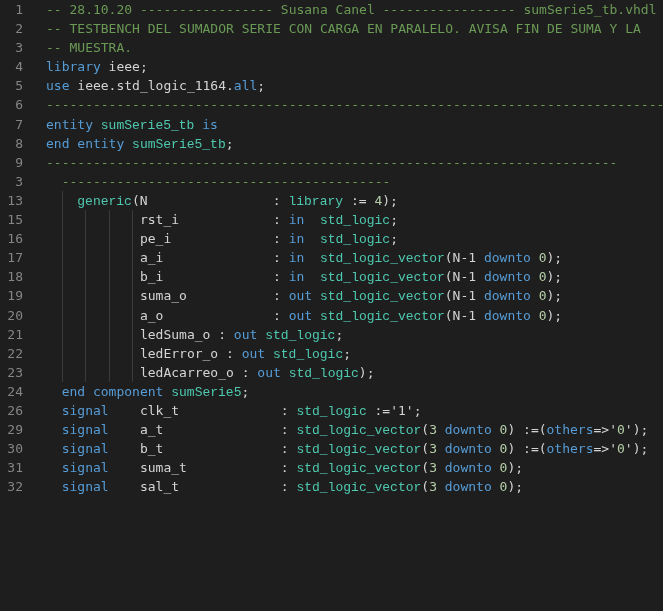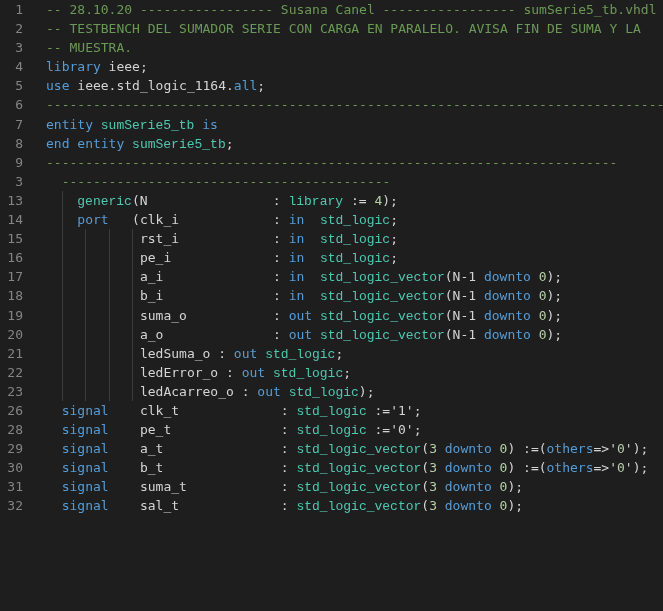--- a/index.html
+++ b/index.html
@@ -38,30 +38,29 @@
       <div class="line"><span class="ln">2</span><span class="code"><span class="tk-c">-- TESTBENCH DEL SUMADOR SERIE CON CARGA EN PARALELO. AVISA FIN DE SUMA Y LA</span></span></div>
       <div class="line"><span class="ln">3</span><span class="code"><span class="tk-c">-- MUESTRA.</span></span></div>
       <div class="line"><span class="ln">4</span><span class="code"><span class="tk-k">library</span><span class="tk-p"> ieee;</span></span></div>
       <div class="line"><span class="ln">5</span><span class="code"><span class="tk-k">use</span><span class="tk-p"> ieee.std_logic_1164.</span><span class="tk-k">all</span><span class="tk-p">;</span></span></div>
       <div class="line"><span class="ln">6</span><span class="code"><span class="tk-c">--------------------------------------------------------------------------------</span></span></div>
       <div class="line"><span class="ln">7</span><span class="code"><span class="tk-k">entity</span><span class="tk-p"> </span><span class="tk-t">sumSerie5_tb</span><span class="tk-p"> </span><span class="tk-k">is</span></span></div>
       <div class="line"><span class="ln">8</span><span class="code"><span class="tk-k">end</span><span class="tk-p"> </span><span class="tk-k">entity</span><span class="tk-p"> </span><span class="tk-t">sumSerie5_tb</span><span class="tk-p">;</span></span></div>
       <div class="line"><span class="ln">9</span><span class="code"><span class="tk-c">-------------------------------------------------------------------------</span></span></div>
       <div class="line"><span class="ln">3</span><span class="code"><span class="tk-p">  </span><span class="tk-c">------------------------------------------</span></span></div>
       <div class="line"><span class="ln">13</span><span class="code"><i class="guide" style="left: 15.7px;"></i><span class="tk-p">    </span><span class="tk-t">generic</span><span class="tk-p">(N                : </span><span class="tk-t">library</span><span class="tk-p"> := </span><span class="tk-n">4</span><span class="tk-p">);</span></span></div>
-      <div class="line"><span class="ln">14</span><span class="code"><i class="guide" style="left: 15.7px;"></i><span class="tk-p">    </span><span class="tk-k">port</span><span class="tk-p">   (clk_i            : </span><span class="tk-k">in</span><span class="tk-p">  </span><span class="tk-t">std_logic</span><span class="tk-p">;</span></span></div>
       <div class="line"><span class="ln">15</span><span class="code"><i class="guide" style="left: 15.7px;"></i><i class="guide" style="left: 39.1px;"></i><i class="guide" style="left: 62.6px;"></i><i class="guide" style="left: 86.1px;"></i><span class="tk-p">            rst_i            : </span><span class="tk-k">in</span><span class="tk-p">  </span><span class="tk-t">std_logic</span><span class="tk-p">;</span></span></div>
       <div class="line"><span class="ln">16</span><span class="code"><i class="guide" style="left: 15.7px;"></i><i class="guide" style="left: 39.1px;"></i><i class="guide" style="left: 62.6px;"></i><i class="guide" style="left: 86.1px;"></i><span class="tk-p">            pe_i             : </span><span class="tk-k">in</span><span class="tk-p">  </span><span class="tk-t">std_logic</span><span class="tk-p">;</span></span></div>
       <div class="line"><span class="ln">17</span><span class="code"><i class="guide" style="left: 15.7px;"></i><i class="guide" style="left: 39.1px;"></i><i class="guide" style="left: 62.6px;"></i><i class="guide" style="left: 86.1px;"></i><span class="tk-p">            a_i              : </span><span class="tk-k">in</span><span class="tk-p">  </span><span class="tk-t">std_logic_vector</span><span class="tk-p">(N-1 </span><span class="tk-k">downto</span><span class="tk-p"> </span><span class="tk-n">0</span><span class="tk-p">);</span></span></div>
       <div class="line"><span class="ln">18</span><span class="code"><i class="guide" style="left: 15.7px;"></i><i class="guide" style="left: 39.1px;"></i><i class="guide" style="left: 62.6px;"></i><i class="guide" style="left: 86.1px;"></i><span class="tk-p">            b_i              : </span><span class="tk-k">in</span><span class="tk-p">  </span><span class="tk-t">std_logic_vector</span><span class="tk-p">(N-1 </span><span class="tk-k">downto</span><span class="tk-p"> </span><span class="tk-n">0</span><span class="tk-p">);</span></span></div>
       <div class="line"><span class="ln">19</span><span class="code"><i class="guide" style="left: 15.7px;"></i><i class="guide" style="left: 39.1px;"></i><i class="guide" style="left: 62.6px;"></i><i class="guide" style="left: 86.1px;"></i><span class="tk-p">            suma_o           : </span><span class="tk-k">out</span><span class="tk-p"> </span><span class="tk-t">std_logic_vector</span><span class="tk-p">(N-1 </span><span class="tk-k">downto</span><span class="tk-p"> </span><span class="tk-n">0</span><span class="tk-p">);</span></span></div>
       <div class="line"><span class="ln">20</span><span class="code"><i class="guide" style="left: 15.7px;"></i><i class="guide" style="left: 39.1px;"></i><i class="guide" style="left: 62.6px;"></i><i class="guide" style="left: 86.1px;"></i><span class="tk-p">            a_o              : </span><span class="tk-k">out</span><span class="tk-p"> </span><span class="tk-t">std_logic_vector</span><span class="tk-p">(N-1 </span><span class="tk-k">downto</span><span class="tk-p"> </span><span class="tk-n">0</span><span class="tk-p">);</span></span></div>
       <div class="line"><span class="ln">21</span><span class="code"><i class="guide" style="left: 15.7px;"></i><i class="guide" style="left: 39.1px;"></i><i class="guide" style="left: 62.6px;"></i><i class="guide" style="left: 86.1px;"></i><span class="tk-p">            ledSuma_o : </span><span class="tk-k">out</span><span class="tk-p"> </span><span class="tk-t">std_logic</span><span class="tk-p">;</span></span></div>
       <div class="line"><span class="ln">22</span><span class="code"><i class="guide" style="left: 15.7px;"></i><i class="guide" style="left: 39.1px;"></i><i class="guide" style="left: 62.6px;"></i><i class="guide" style="left: 86.1px;"></i><span class="tk-p">            ledError_o : </span><span class="tk-k">out</span><span class="tk-p"> </span><span class="tk-t">std_logic</span><span class="tk-p">;</span></span></div>
       <div class="line"><span class="ln">23</span><span class="code"><i class="guide" style="left: 15.7px;"></i><i class="guide" style="left: 39.1px;"></i><i class="guide" style="left: 62.6px;"></i><i class="guide" style="left: 86.1px;"></i><span class="tk-p">            ledAcarreo_o : </span><span class="tk-k">out</span><span class="tk-p"> </span><span class="tk-t">std_logic</span><span class="tk-p">);</span></span></div>
+      <div class="line"><span class="ln">24</span><span class="code"><span class="tk-p">  </span><span class="tk-k">end</span><span class="tk-p"> </span><span class="tk-k">component</span><span class="tk-p"> </span><span class="tk-t">sumSerie5</span><span class="tk-p">;</span></span></div>
       <div class="line"><span class="ln">26</span><span class="code"><span class="tk-p">  </span><span class="tk-k">signal</span><span class="tk-p">    clk_t             : </span><span class="tk-t">std_logic</span><span class="tk-p"> :='1';</span></span></div>
-      <div class="line"><span class="ln">28</span><span class="code"><span class="tk-p">  </span><span class="tk-k">signal</span><span class="tk-p">    pe_t              : </span><span class="tk-t">std_logic</span><span class="tk-p"> :='0';</span></span></div>
       <div class="line"><span class="ln">29</span><span class="code"><span class="tk-p">  </span><span class="tk-k">signal</span><span class="tk-p">    a_t               : </span><span class="tk-t">std_logic_vector</span><span class="tk-p">(</span><span class="tk-n">3</span><span class="tk-p"> </span><span class="tk-k">downto</span><span class="tk-p"> </span><span class="tk-n">0</span><span class="tk-p">) :=(</span><span class="tk-k">others</span><span class="tk-p">=&gt;'</span><span class="tk-n">0</span><span class="tk-p">');</span></span></div>
       <div class="line"><span class="ln">30</span><span class="code"><span class="tk-p">  </span><span class="tk-k">signal</span><span class="tk-p">    b_t               : </span><span class="tk-t">std_logic_vector</span><span class="tk-p">(</span><span class="tk-n">3</span><span class="tk-p"> </span><span class="tk-k">downto</span><span class="tk-p"> </span><span class="tk-n">0</span><span class="tk-p">) :=(</span><span class="tk-k">others</span><span class="tk-p">=&gt;'</span><span class="tk-n">0</span><span class="tk-p">');</span></span></div>
       <div class="line"><span class="ln">31</span><span class="code"><span class="tk-p">  </span><span class="tk-k">signal</span><span class="tk-p">    suma_t            : </span><span class="tk-t">std_logic_vector</span><span class="tk-p">(</span><span class="tk-n">3</span><span class="tk-p"> </span><span class="tk-k">downto</span><span class="tk-p"> </span><span class="tk-n">0</span><span class="tk-p">);</span></span></div>
       <div class="line"><span class="ln">32</span><span class="code"><span class="tk-p">  </span><span class="tk-k">signal</span><span class="tk-p">    sal_t             : </span><span class="tk-t">std_logic_vector</span><span class="tk-p">(</span><span class="tk-n">3</span><span class="tk-p"> </span><span class="tk-k">downto</span><span class="tk-p"> </span><span class="tk-n">0</span><span class="tk-p">);</span></span></div>
     </div>
 </div>
 
 </body></html>

